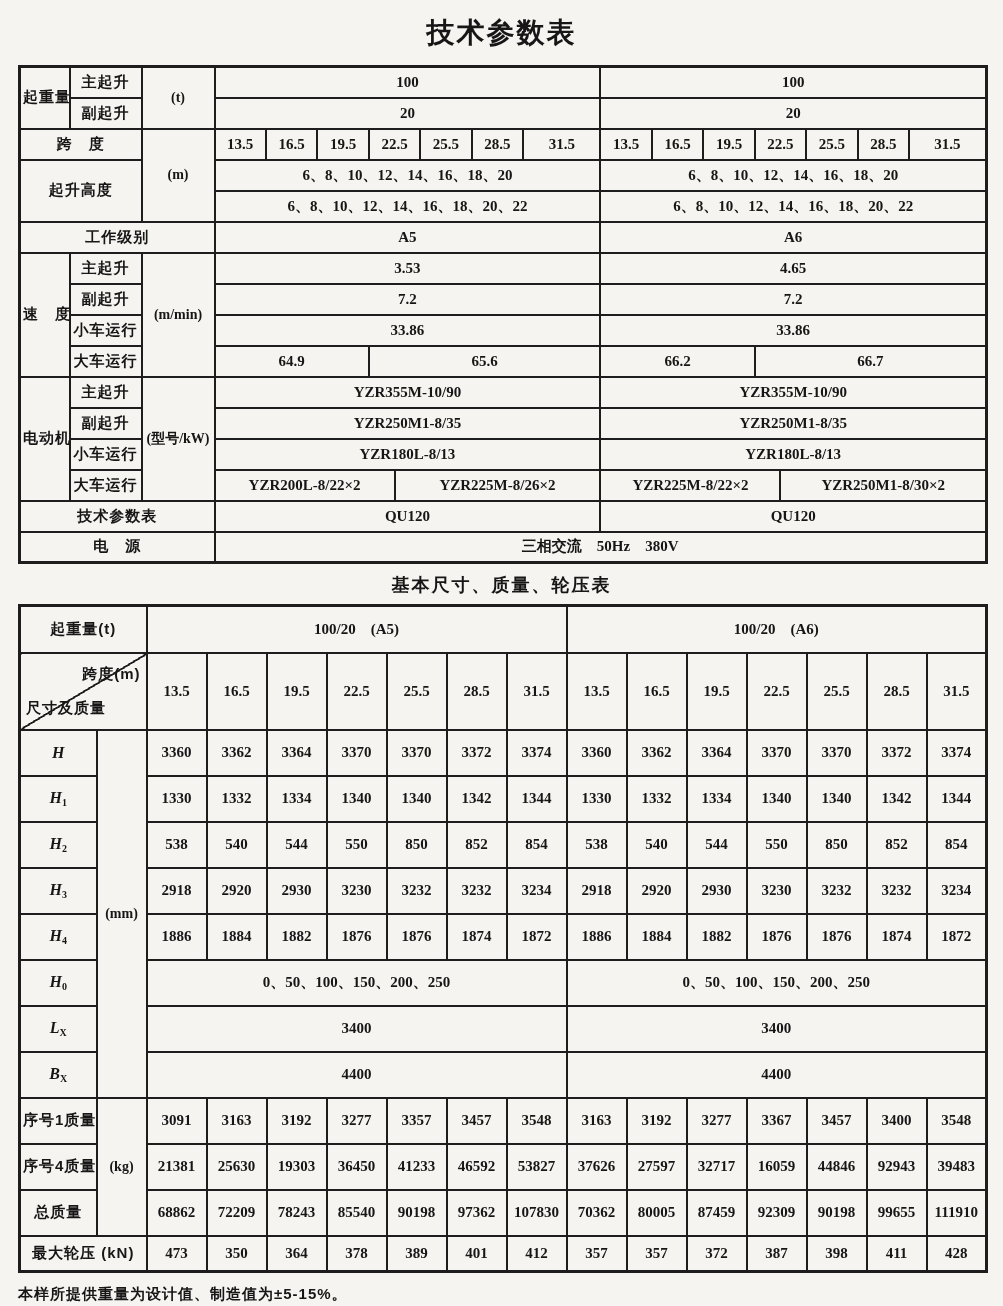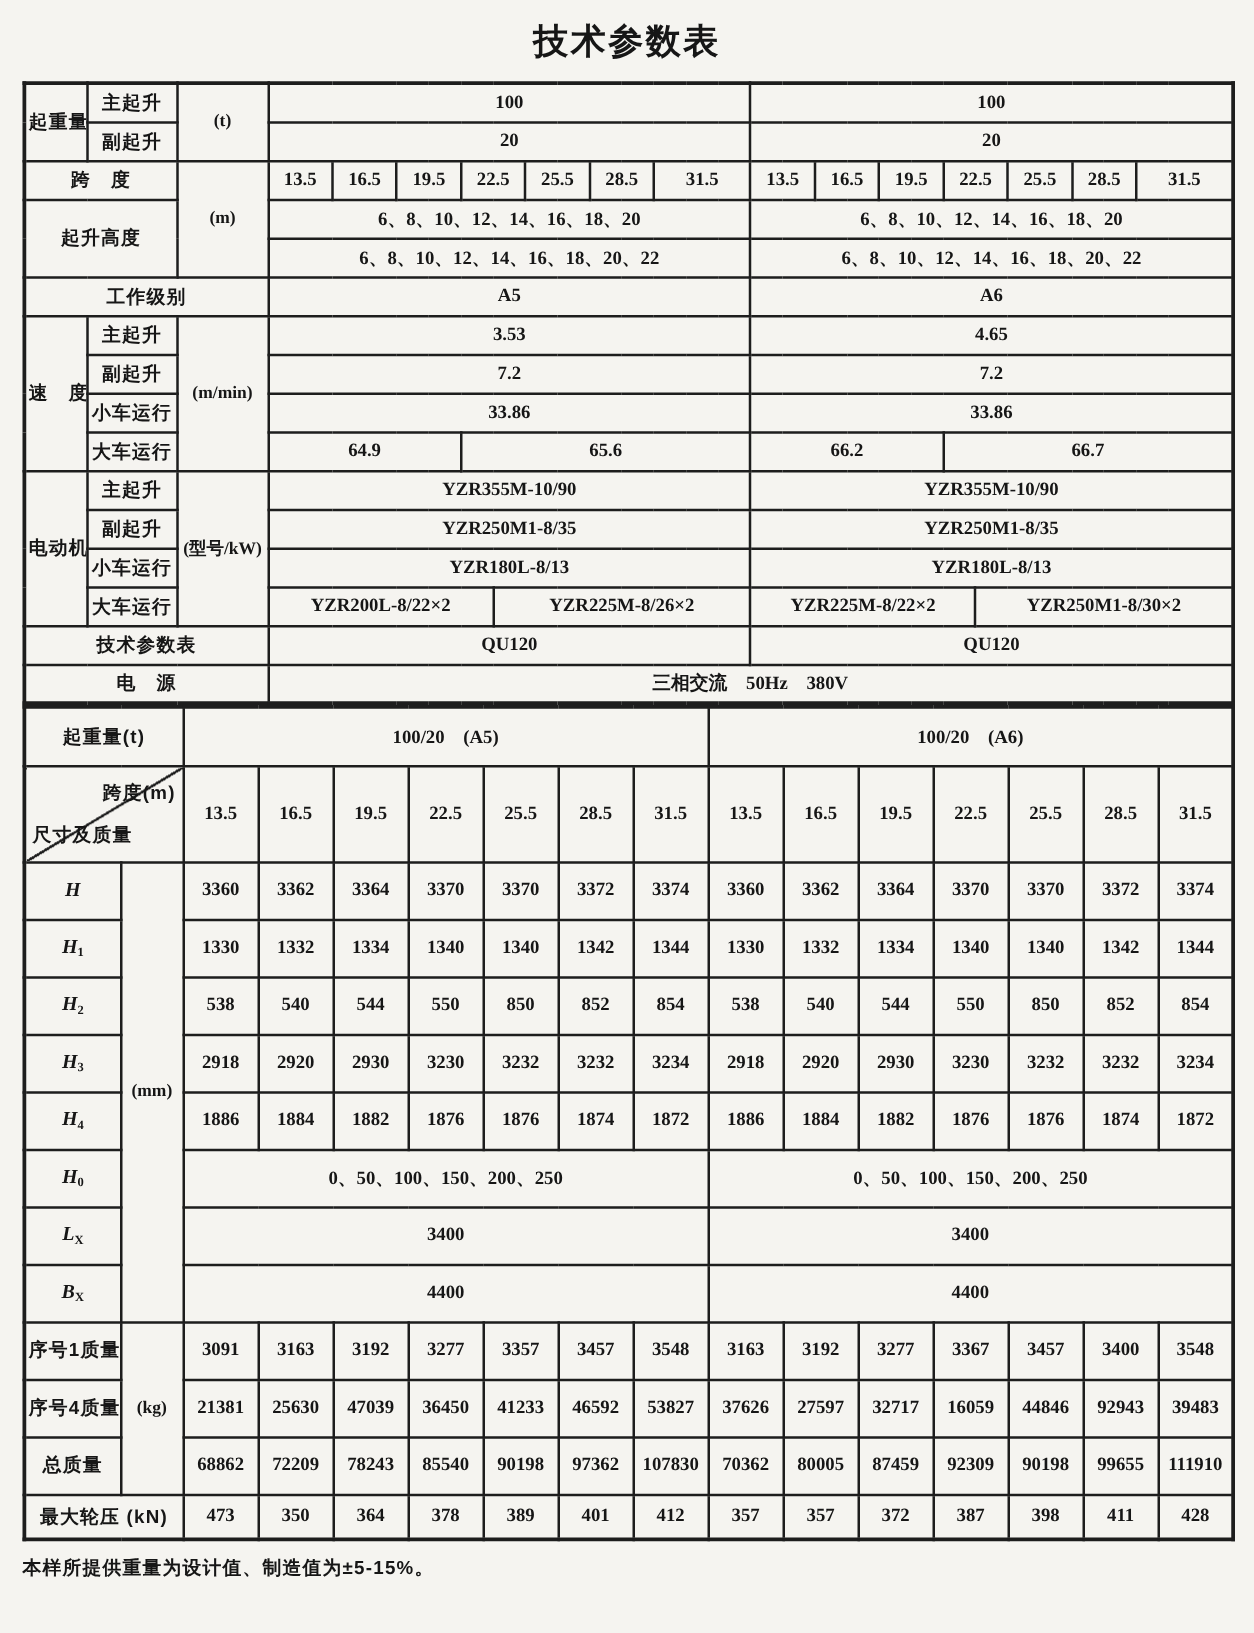--- a/index.html
+++ b/index.html
@@ -202,20 +202,21 @@
           <td colspan="15" class="num">QU120</td>
           <td colspan="15" class="num">QU120</td>
         </tr>
         <tr>
           <td colspan="3" class="zh">电　源</td>
           <td colspan="30" class="num">三相交流　50Hz　380V</td>
         </tr>
       </tbody>
     </table>
 
+  <div class="doc-subtitle">基本尺寸、质量、轮压表</div>
 
   <table class="spec" id="t2">
       <colgroup>
         <col style="width: 77px;">
         <col style="width: 50px;">
         <col style="width: 60px;">
         <col style="width: 60px;">
         <col style="width: 60px;">
         <col style="width: 60px;">
         <col style="width: 60px;">
@@ -371,21 +372,21 @@
           <td class="num">3277</td>
           <td class="num">3367</td>
           <td class="num">3457</td>
           <td class="num">3400</td>
           <td class="num">3548</td>
         </tr>
         <tr>
           <td class="zh">序号4质量</td>
           <td class="num">21381</td>
           <td class="num">25630</td>
-          <td class="num">47039</td>
+          <td class="num">19303</td>
           <td class="num">36450</td>
           <td class="num">41233</td>
           <td class="num">46592</td>
           <td class="num">53827</td>
           <td class="num">37626</td>
           <td class="num">27597</td>
           <td class="num">32717</td>
           <td class="num">16059</td>
           <td class="num">44846</td>
           <td class="num">92943</td>

